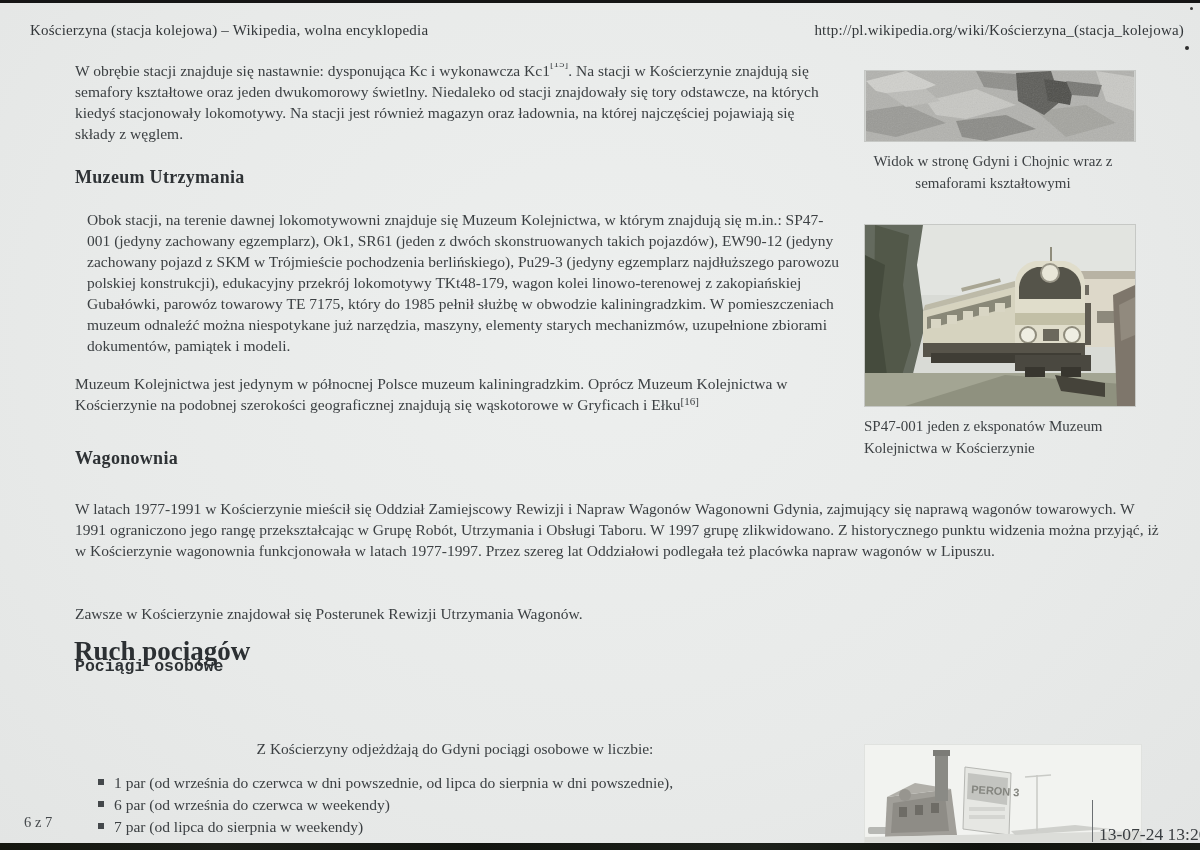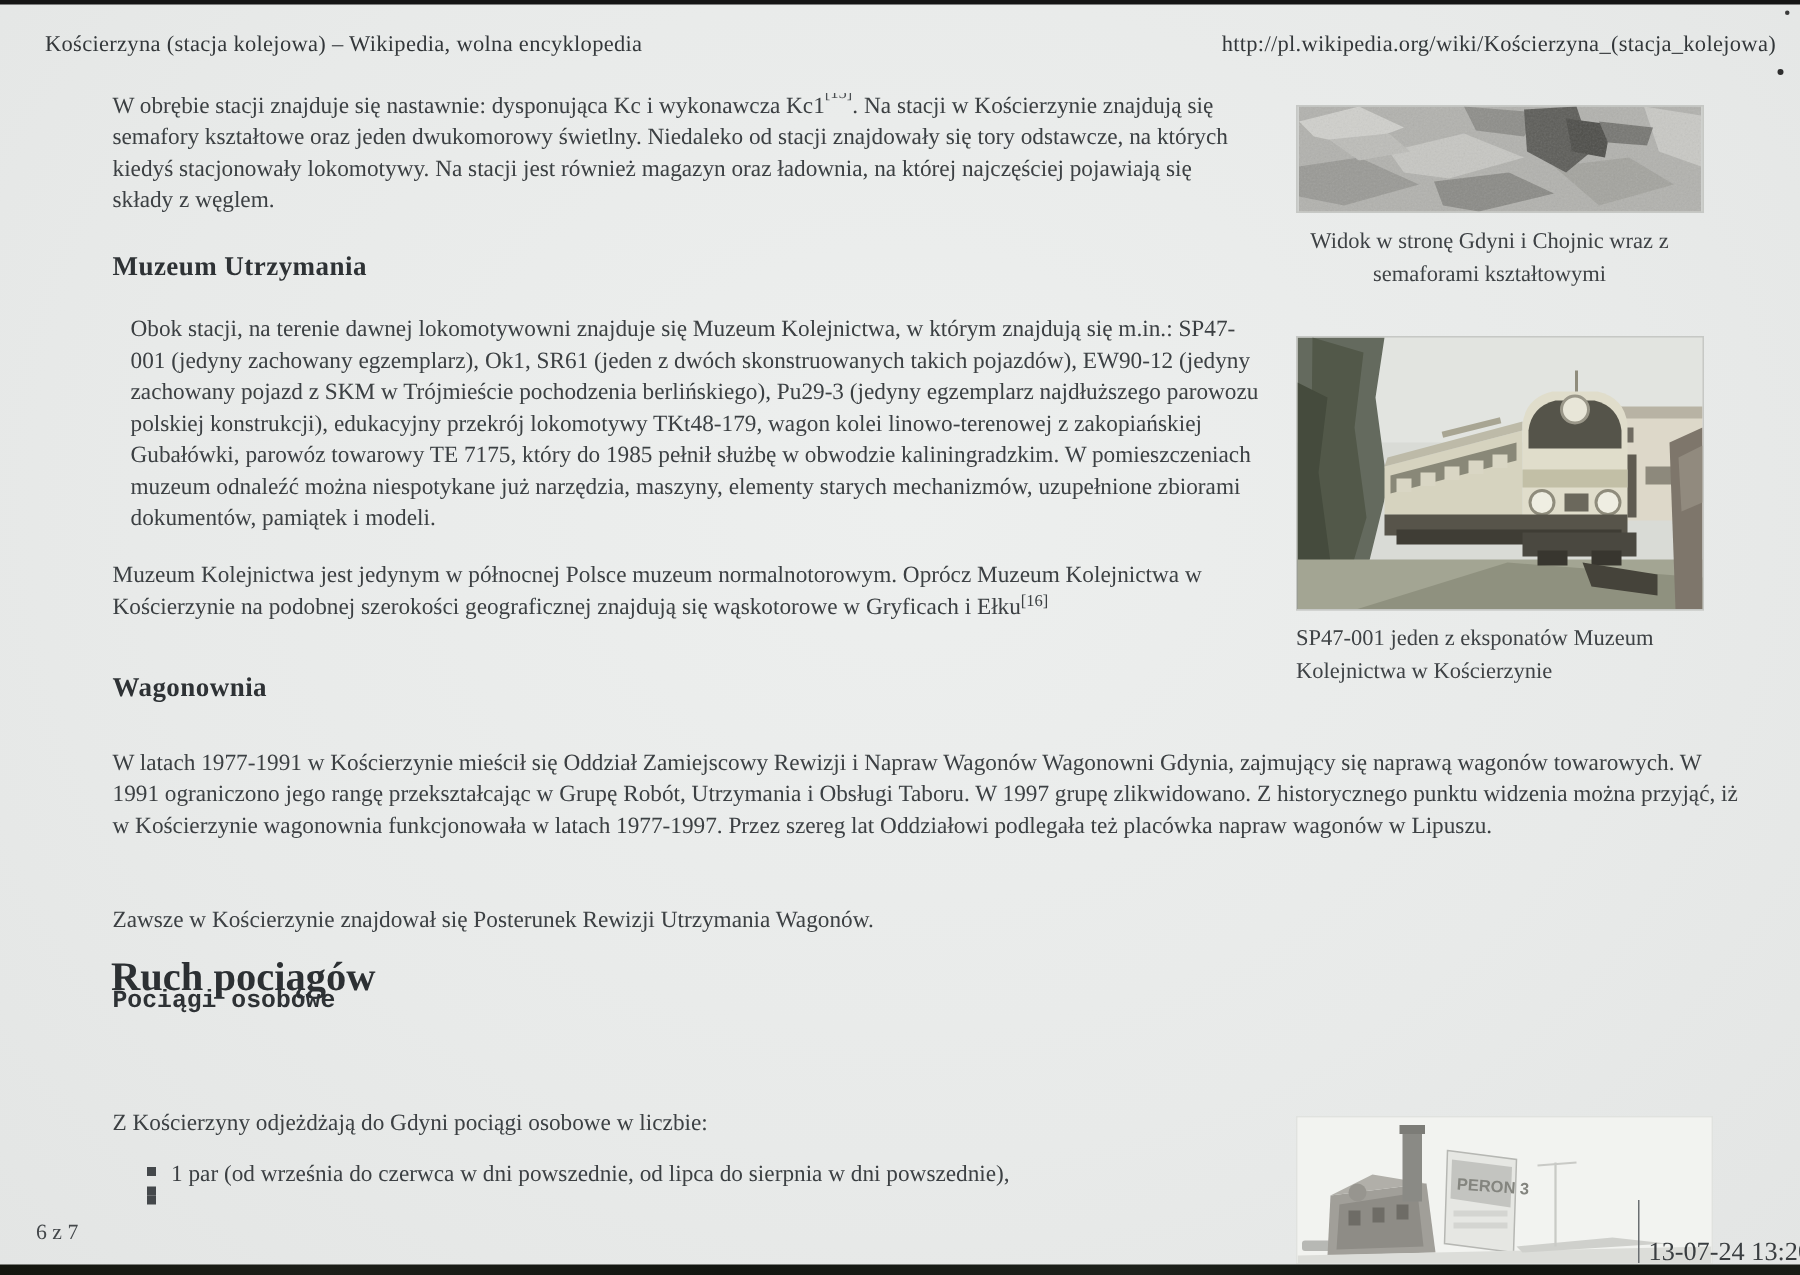--- a/index.html
+++ b/index.html
@@ -20,21 +20,21 @@
   .hdr { position:absolute; top:22px; font-size:15px; color:#33373a; letter-spacing:0.2px; }
   .hdr-title { left:30px; }
   .hdr-url { right:16px; }
 
   .body-text { position:absolute; font-size:15.5px; line-height:21px; color:#3c4043; }
   .p1 { left:75px; top:60px; width:748px; }
   .p2 { left:75px; top:209px; width:756px;margin-left:12px; }
   .p3 { left:75px; top:373px; width:756px; }
   .p4 { left:75px; top:498px; width:1092px; }
   .p5 { left:75px; top:603px; width:900px; }
-  .p6 { left:75px; top:738px; width:760px; }
+  .p6 { left:75px; top:738px; width:760px;text-align:center; }
 
   .h2 { position:absolute; left:75px; font-size:18px; font-weight:bold; color:#2e3235; letter-spacing:0.3px; }
   .h2-muzeum { top:167px; }
   .h2-wagonownia { top:448px; }
   .h1-ruch { position:absolute; left:74px; top:636px; font-size:27px; font-weight:bold; color:#2c3033; }
   .h3-pociagi { position:absolute; left:75px; top:657px; font-size:16.5px; font-weight:bold; color:#2e3235;font-family:Liberation Mono, monospace; }
 
   sup.ref { font-size:11px; line-height:0; vertical-align:5px; }
   .ref-cut { display:inline-block; height:8px; overflow:hidden; vertical-align:5px; }
   .ref-cut-inner { display:block; font-size:11px; line-height:14px; margin-top:-7px; color:#4a4e51; }
@@ -65,40 +65,42 @@
 
   <div class="hdr hdr-url">http://pl.wikipedia.org/wiki/Kościerzyna_(stacja_kolejowa)</div>
   <div class="hdr hdr-title">Kościerzyna (stacja kolejowa) – Wikipedia, wolna encyklopedia</div>
   <div class="scan-dot dot1"></div>
   <div class="scan-dot dot2"></div>
 
   <div class="body-text p1"><span>W obrębie stacji znajduje się nastawnie: dysponująca Kc i wykonawcza Kc1</span><span class="ref-cut"><span class="ref-cut-inner">[15]</span></span><span>. Na stacji w Kościerzynie znajdują się semafory kształtowe oraz jeden dwukomorowy świetlny. Niedaleko od stacji znajdowały się tory odstawcze, na których kiedyś stacjonowały lokomotywy. Na stacji jest również magazyn oraz ładownia, na której najczęściej pojawiają się składy z węglem.</span></div>
 
   <div class="h2 h2-muzeum">Muzeum Utrzymania</div>
   <div class="body-text p2">Obok stacji, na terenie dawnej lokomotywowni znajduje się Muzeum Kolejnictwa, w którym znajdują się m.in.: SP47-001 (jedyny zachowany egzemplarz), Ok1, SR61 (jeden z dwóch skonstruowanych takich pojazdów), EW90-12 (jedyny zachowany pojazd z SKM w Trójmieście pochodzenia berlińskiego), Pu29-3 (jedyny egzemplarz najdłuższego parowozu polskiej konstrukcji), edukacyjny przekrój lokomotywy TKt48-179, wagon kolei linowo-terenowej z zakopiańskiej Gubałówki, parowóz towarowy TE 7175, który do 1985 pełnił służbę w obwodzie kaliningradzkim. W pomieszczeniach muzeum odnaleźć można niespotykane już narzędzia, maszyny, elementy starych mechanizmów, uzupełnione zbiorami dokumentów, pamiątek i modeli.</div>
-  <div class="body-text p3"><span>Muzeum Kolejnictwa jest jedynym w północnej Polsce muzeum normalnotorowym. Oprócz Muzeum Kolejnictwa w Kościerzynie na podobnej szerokości geograficznej znajdują się wąskotorowe w Gryficach i Ełku</span><sup class="ref">[16]</sup></div>
+  <div class="body-text p3"><span>Muzeum Kolejnictwa jest jedynym w północnej Polsce muzeum kaliningradzkim. Oprócz Muzeum Kolejnictwa w Kościerzynie na podobnej szerokości geograficznej znajdują się wąskotorowe w Gryficach i Ełku</span><sup class="ref">[16]</sup></div>
 
   <div class="h2 h2-wagonownia">Wagonownia</div>
   <div class="body-text p4">W latach 1977-1991 w Kościerzynie mieścił się Oddział Zamiejscowy Rewizji i Napraw Wagonów Wagonowni Gdynia, zajmujący się naprawą wagonów towarowych. W 1991 ograniczono jego rangę przekształcając w Grupę Robót, Utrzymania i Obsługi Taboru. W 1997 grupę zlikwidowano. Z historycznego punktu widzenia można przyjąć, iż w Kościerzynie wagonownia funkcjonowała w latach 1977-1997. Przez szereg lat Oddziałowi podlegała też placówka napraw wagonów w Lipuszu.</div>
   <div class="body-text p5">Zawsze w Kościerzynie znajdował się Posterunek Rewizji Utrzymania Wagonów.</div>
 
   <div class="h1-ruch">Ruch pociągów</div>
   <div class="h3-pociagi">Pociągi osobowe</div>
   <div class="body-text p6">Z Kościerzyny odjeżdżają do Gdyni pociągi osobowe w liczbie:</div>
 
   <div class="bullet-list">
     <div class="bullet-item">
         <span class="bullet-sq"></span>
         <span>1 par (od września do czerwca w dni powszednie, od lipca do sierpnia w dni powszednie),</span>
       </div>
     <div class="bullet-item">
         <span class="bullet-sq"></span>
+        <span>6 par (od września do czerwca w weekendy)</span>
       </div>
     <div class="bullet-item">
         <span class="bullet-sq"></span>
+        <span>7 par (od lipca do sierpnia w weekendy)</span>
       </div>
   </div>
 
   <div class="figure fig1">
     <div class="imgbox">
       <svg width="268" height="70" viewBox="0 0 268 70">
         <defs>
           <filter id="grain">
               <feTurbulence type="fractalNoise" baseFrequency="0.8" numOctaves="2" result="n"></feTurbulence>
               <feColorMatrix in="n" type="saturate" values="0"></feColorMatrix>

